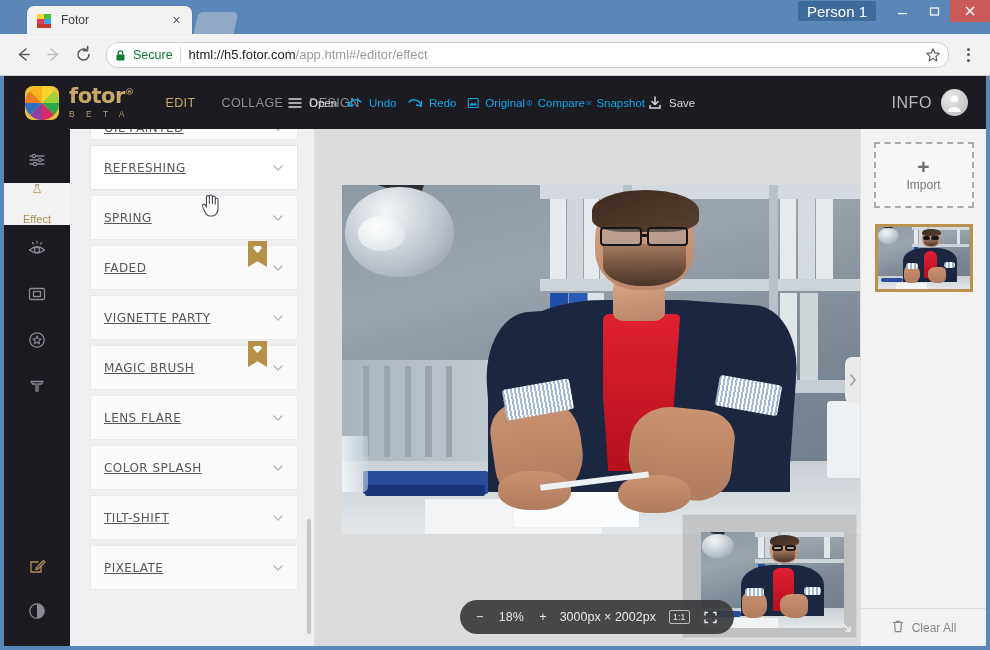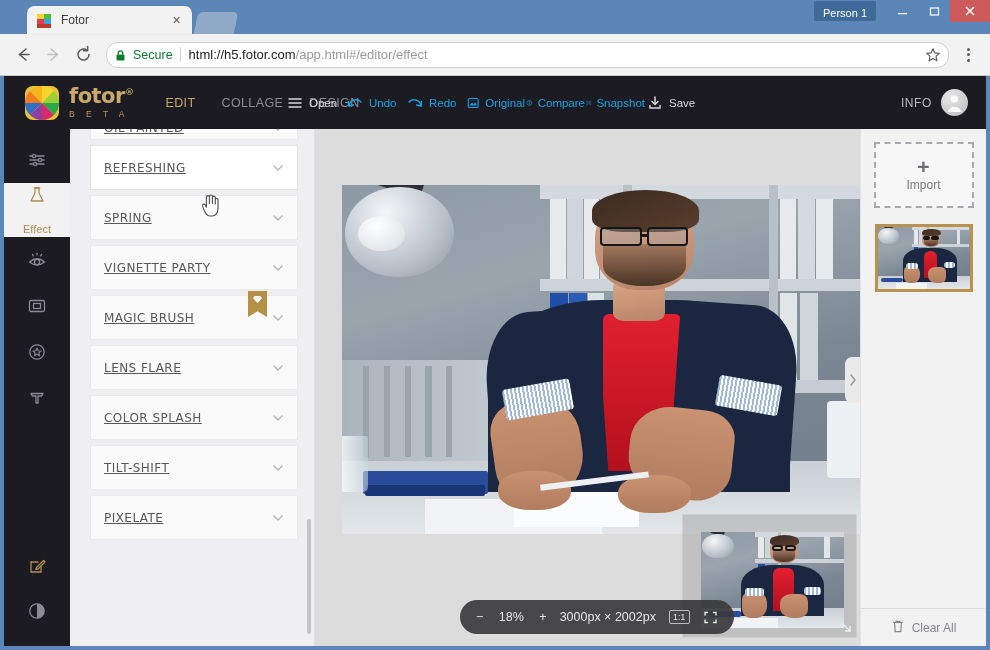--- a/index.html
+++ b/index.html
@@ -51,22 +51,22 @@
     width: 40px; height: 22px; margin-left: 4px;
     background: #8fa9c6; border-radius: 5px 5px 0 0;
     transform: skewX(-12deg);
   }
 
   .wincontrols {
     position: absolute; right: 0; top: 0;
     display: flex; height: 22px;
   }
   .person-chip {
-    display: flex; align-items: flex-end; gap: 4px;
-    background: #3f6b9b; color: #fff; font-size: 11px;
+    display: flex; align-items: flex-start; gap: 4px;
+    background: #3f6b9b; color: #fff; font-size: 15px;
     padding: 2px 9px; height: 20px; margin-right: 10px;
     border-radius: 2px; margin-top: 1px;
   }
   .wbtn {
     width: 32px; height: 22px;
     display: flex; align-items: center; justify-content: center;
     color: #fff;
   }
   .wbtn.close { background: #cc5a5a; width: 40px; }
   .wbtn svg { display: block; }
@@ -147,42 +147,42 @@
     align-items: center; gap: 4px; cursor: pointer;
     color: #d8d8dd;
   }
   .tool.off { color: #0ea5e9; cursor: default; }
   .tool .tlabel { font-size: 11.5px; }
   .tool svg { display: block; }
 
   .info-area {
     position: absolute; right: 18px; display: flex; align-items: center; gap: 9px;
   }
-  .info-label { font-size: 12px; color: #b9b9bf; letter-spacing: .6px; cursor: pointer; }
+  .info-label { font-size: 16px; color: #b9b9bf; letter-spacing: .6px; cursor: pointer; }
   .avatar {
     width: 27px; height: 27px; border-radius: 50%;
     background: radial-gradient(circle at 35% 30%, #e8e8e8, #b9b9b9);
     position: relative; overflow: hidden; cursor: pointer;
   }
 
   
   .bodyrow { flex: 1; display: flex; min-height: 0; }
 
   
   .rail {
     width: 66px; flex: none; background: #1b1b21;
     display: flex; flex-direction: column; align-items: center;
     padding-top: 8px; position: relative;
   }
   .rail-item {
     width: 66px; height: 46px; display: flex; align-items: center;
     justify-content: center; color: #8b8b93; cursor: pointer;
   }
   .rail-item.active {
-    background: #f2f2f2; height: 54px; flex-direction: column;
+    background: #f2f2f2; height: 42px; flex-direction: column;
     gap: 18px; color: #b08d50;
   }
   .rail-item.active .rail-label { font-size: 11px; color: #b08d50; }
   .rail-spacer { flex: 1; }
   .rail-item.gold { color: #b08d50; }
 
   
   .panel {
     width: 245px; flex: none; background: #efeff1;
     position: relative; overflow: hidden;
@@ -592,20 +592,33 @@
 
           <div class="fx-item">
             <span class="fx-name">SPRING</span>
             <span class="chev">
                 <svg width="14" height="14" viewBox="0 0 14 14">
                   <path d="M3 5 L7 9 L11 5" fill="none" stroke="currentColor" stroke-width="1.4" stroke-linecap="round" stroke-linejoin="round"></path>
                 </svg>
               </span>
           </div>
 
+          <div class="fx-item">
+            <span class="fx-name">FADED</span>
+            <span class="ribbon">
+                <svg width="11" height="9" viewBox="0 0 11 9">
+                  <path d="M1 3.2 L2.6 1 H8.4 L10 3.2 L5.5 8 Z" fill="#fff"></path>
+                </svg>
+              </span>
+            <span class="chev">
+                <svg width="14" height="14" viewBox="0 0 14 14">
+                  <path d="M3 5 L7 9 L11 5" fill="none" stroke="currentColor" stroke-width="1.4" stroke-linecap="round" stroke-linejoin="round"></path>
+                </svg>
+              </span>
+          </div>
 
           <div class="fx-item">
             <span class="fx-name">VIGNETTE PARTY</span>
             <span class="chev">
                 <svg width="14" height="14" viewBox="0 0 14 14">
                   <path d="M3 5 L7 9 L11 5" fill="none" stroke="currentColor" stroke-width="1.4" stroke-linecap="round" stroke-linejoin="round"></path>
                 </svg>
               </span>
           </div>
 

